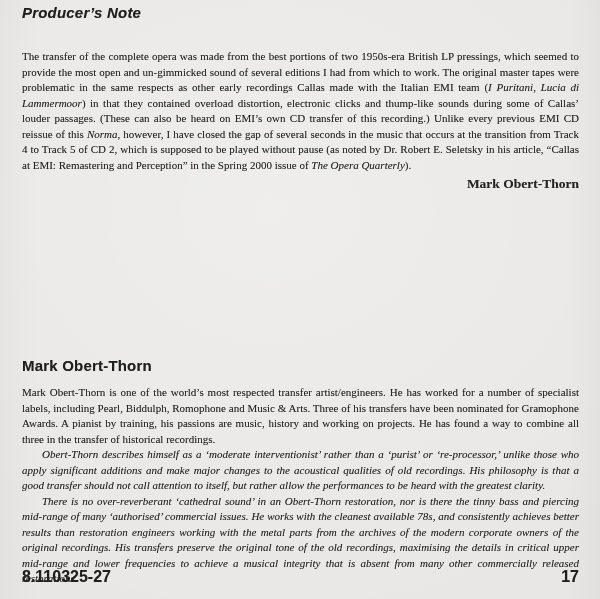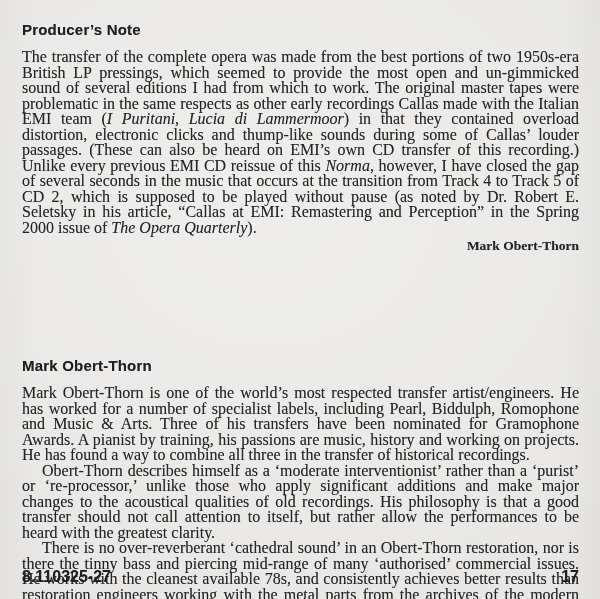--- a/index.html
+++ b/index.html
@@ -22,39 +22,39 @@
     position: absolute;
     left: 22px;
     margin: 0;
     font-family: "Liberation Sans", sans-serif;
     font-weight: bold;
     font-size: 15px;
     letter-spacing: 0.2px;
     color: var(--ink_dark, #1f1f1f);
     text-shadow: 0 0 0.6px rgba(31,31,31,0.45);
   }
-  .heading-note { top: 21px; }
+  .heading-note { top: 4px; font-style: italic; }
   .heading-bio  { top: 357px; }
   .block {
     position: absolute;
     left: 22px;
     width: 557px;
   }
   .block-note { top: 49px; }
   .block-bio  { top: 385px; }
   .body {
     margin: 0;
     font-family: "Liberation Serif", serif;
-    font-size: 16px;
+    font-size: 11px;
     line-height: 15.5px;
     color: var(--ink, #242424);
     text-align: justify;
     text-shadow: 0 0 0.5px rgba(36,36,36,0.35);
   }
-  .indent { text-indent: 20px; }
+  .indent { text-indent: 20px; font-style: italic; }
   .signature {
     margin: 3px 0 0 0;
     text-align: right;
     font-family: "Liberation Serif", serif;
     font-weight: bold;
     font-size: 13.5px;
     color: var(--ink, #242424);
     text-shadow: 0 0 0.5px rgba(36,36,36,0.35);
   }
   .footer {

